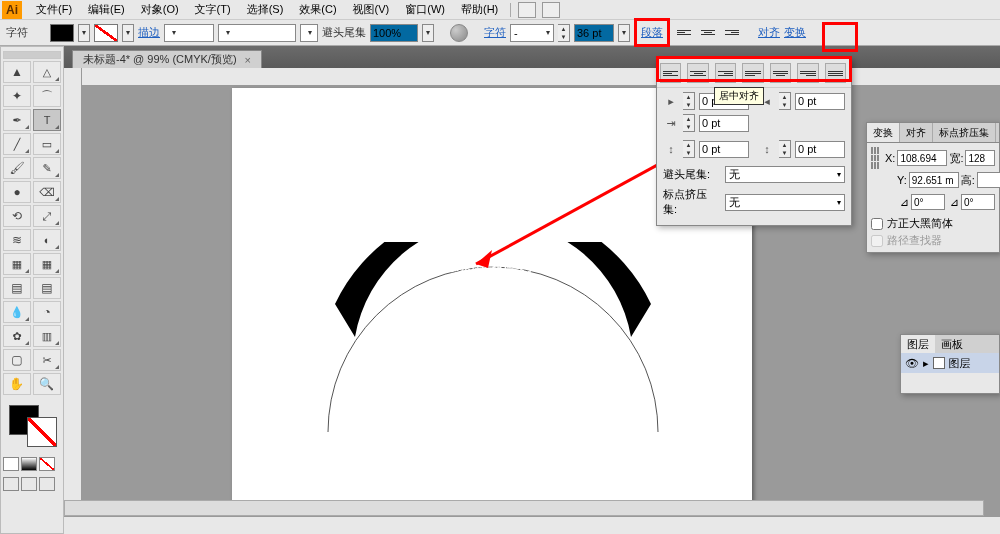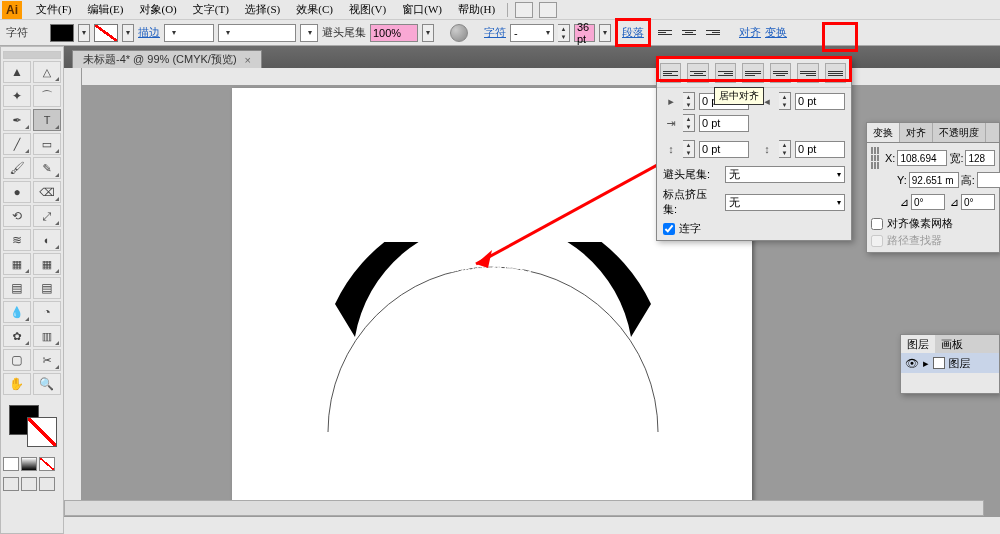--- a/index.html
+++ b/index.html
@@ -1,29 +1,29 @@
 <!DOCTYPE html>
 <html><head>
 <meta charset="utf-8">
 <style>
 *{margin:0;padding:0;box-sizing:border-box;font-family:"Microsoft YaHei",Arial,sans-serif;font-size:11px;}
 body{width:1000px;height:534px;background:#e8e8e8;overflow:hidden;position:relative;}
 .menubar{height:20px;background:#e8e8e8;display:flex;align-items:center;padding:4px 2px;border-bottom:1px solid #ccc;}
 .ai-logo{width:20px;height:18px;background:#ff9a00;color:#5c2e00;font-weight:bold;display:flex;align-items:center;justify-content:center;font-size:12px;margin-right:6px;}
-.menu-item{padding:2px 8px;cursor:default;font-family:Liberation Serif, serif;}
+.menu-item{padding:2px 8px;cursor:default;}
 .menu-sep{width:1px;height:14px;background:#aaa;margin:0 4px;}
 .menu-icon{width:18px;height:16px;border:1px solid #999;margin:0 3px;background:#eee;}
 .optbar{height:26px;background:#e8e8e8;display:flex;align-items:center;padding:0 6px;gap:4px;border-bottom:1px solid #aaa;}
 .lbl{color:#333;}
 .link{color:#2060c0;text-decoration:underline;cursor:pointer;}
 .swatch{width:24px;height:18px;border:1px solid #777;background:#000;position:relative;}
 .swatch.none::after{content:"";position:absolute;left:0;top:0;right:0;bottom:0;background:linear-gradient(to top right,transparent 45%,red 45%,red 55%,transparent 55%),#fff;}
 .tiny-dd{width:12px;height:18px;border:1px solid #888;background:#eee;display:flex;align-items:center;justify-content:center;}
 .tiny-dd::after{content:"▾";font-size:8px;color:#333;}
-.inp{height:18px;border:1px solid #888;background:#f9a8d4;padding:0 2px;display:flex;align-items:center;}
+.inp{height:18px;border:1px solid #888;background:#0369a1;padding:0 2px;display:flex;align-items:center;}
 .inp.num{width:48px;}
 .spin{width:12px;height:18px;border:1px solid #888;border-left:0;background:#eee;display:flex;flex-direction:column;}
 .spin div{flex:1;display:flex;align-items:center;justify-content:center;font-size:6px;color:#333;}
 .sel{height:18px;border:1px solid #888;background:#fff;display:flex;align-items:center;padding:0 3px;justify-content:space-between;}
 .sel::after{content:"▾";font-size:8px;color:#333;margin-left:4px;}
 .globe{width:18px;height:18px;border:1px solid #888;border-radius:50%;background:radial-gradient(circle at 30% 30%,#ccc,#888);}
 .align-btn{width:20px;height:18px;border:1px solid transparent;display:flex;flex-direction:column;justify-content:center;gap:1px;padding:2px;}
 .align-btn span{height:1px;background:#333;}
 .align-btn.left span:nth-child(2){width:60%;}
 .align-btn.center span:nth-child(2){width:60%;margin:0 auto;}
@@ -120,21 +120,21 @@
   <div class="globe"></div>
   <div style="width:8px"></div>
   <span class="link">字符</span>
   <div class="sel" style="width:44px">
       <span>-</span>
     </div>
   <div class="spin">
       <div>▲</div>
       <div>▼</div>
     </div>
-  <div class="inp" style="width:21px">36 pt</div>
+  <div class="inp" style="width:40px">36 pt</div>
     <div class="tiny-dd"></div>
   <span class="link redbox" style="padding:4px 4px">段落</span>
   <div class="align-btn left">
       <span></span>
       <span></span>
       <span></span>
     </div>
   <div class="align-btn center">
       <span></span>
       <span></span>
@@ -386,36 +386,32 @@
       <div class="psel">
           <span>无</span>
         </div>
     </div>
     <div class="para-row">
       <span style="width:58px">标点挤压集:</span>
       <div class="psel">
           <span>无</span>
         </div>
     </div>
-    <label class="chk">
-      <input type="checkbox" checked="" style="">
-      <span>连字</span>
-    </label>
   </div>
 </div>
 
 <div class="redbox2" style="left:656px;top:56px;width:196px;height:26px;"></div>
 
 <div class="redbox2" style="left:822px;top:22px;width:36px;height:30px;"></div>
 
 <div class="panel trans-panel">
   <div class="trans-tabs">
     <div class="tt active">变换</div>
     <div class="tt">对齐</div>
-    <div class="tt">不透明度</div>
+    <div class="tt">标点挤压集</div>
   </div>
   <div class="trans-body">
     <div class="trans-row">
       <div class="ref9">
           <div></div>
           <div></div>
           <div></div>
           <div></div>
           <div></div>
           <div></div>
@@ -435,21 +431,21 @@
       <input class="tinp" style="width: 30px;">
     </div>
     <div class="trans-row" style="margin-left:26px;margin-top:6px">
       <span class="tl">⊿</span>
       <input class="tinp" style="width: 34px;" value="0°">
       <span class="tl">⊿</span>
       <input class="tinp" style="width: 34px;" value="0°">
     </div>
     <label class="chk" style="margin-top:6px">
       <input type="checkbox" style="">
-      <span>对齐像素网格</span>
+      <span>方正大黑简体</span>
     </label>
     <label class="chk" style="color:#999">
       <input type="checkbox" disabled="" style="">
       <span>路径查找器</span>
     </label>
   </div>
 </div>
 
 <div class="panel layers-panel">
   <div class="lh">

